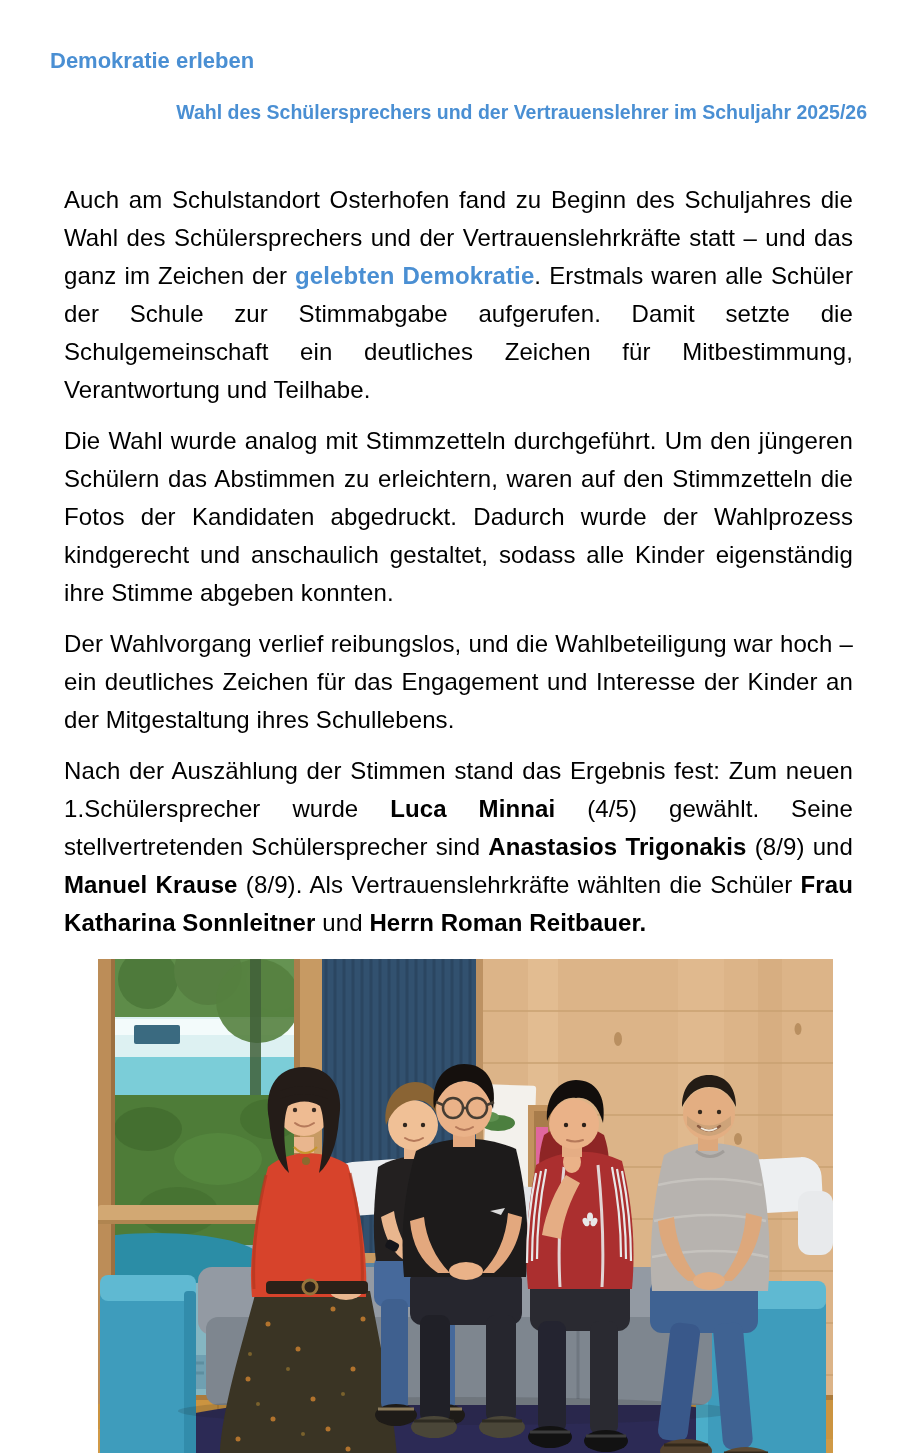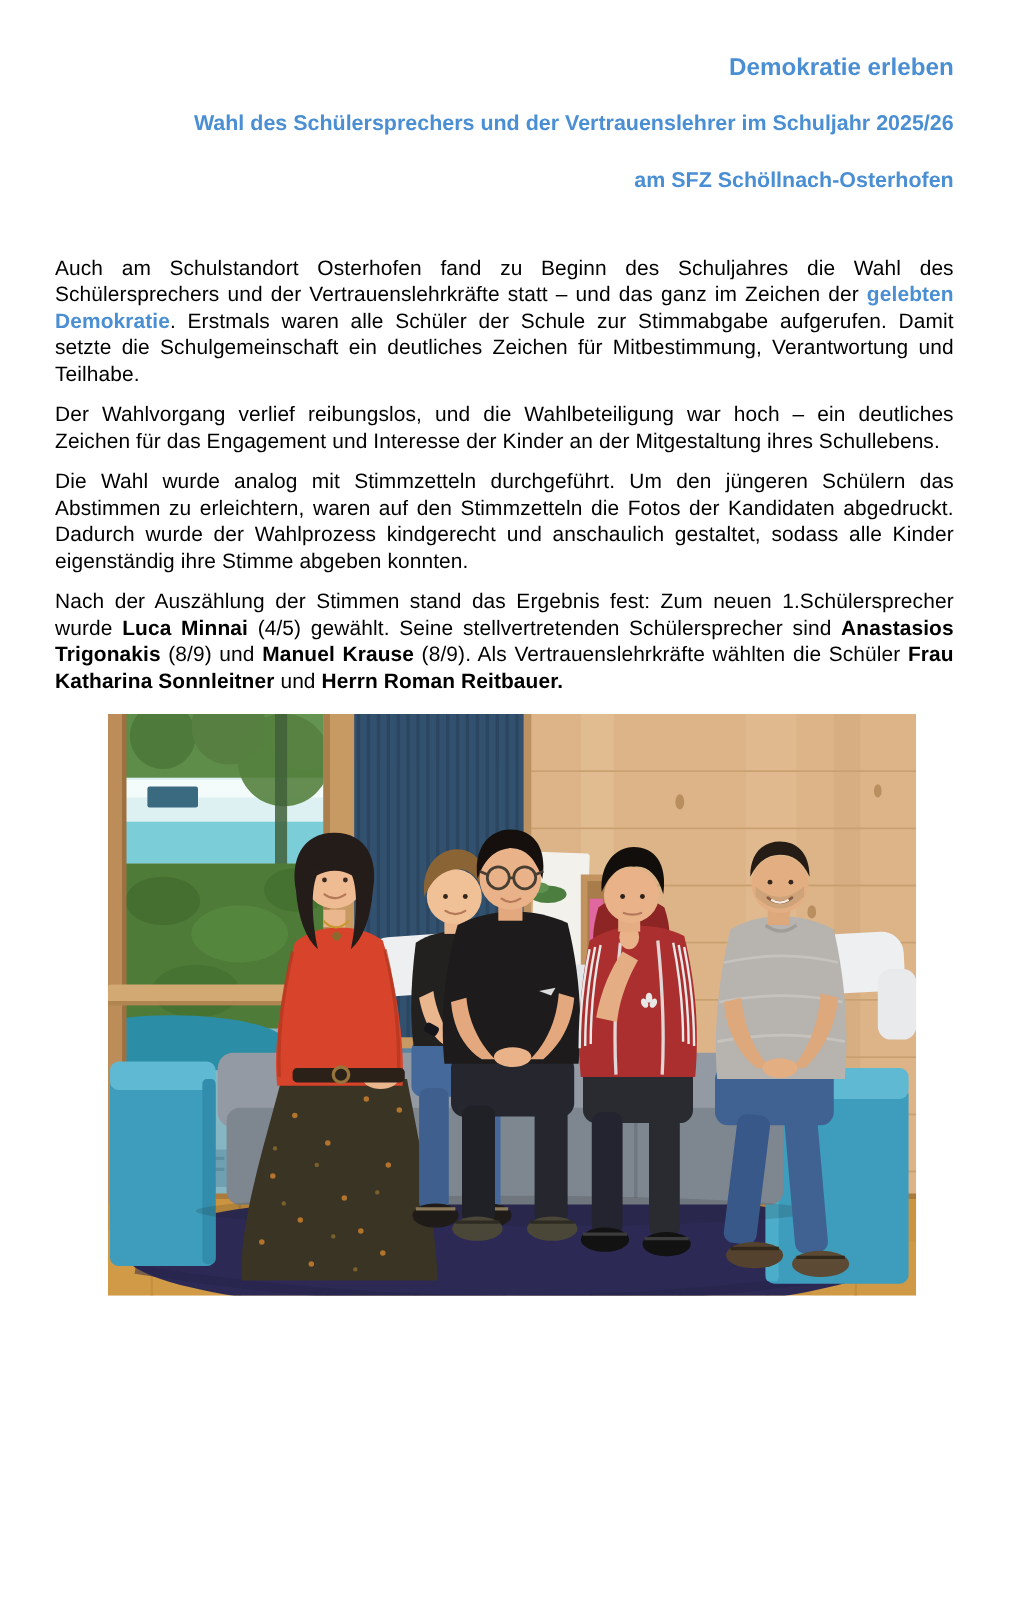--- a/index.html
+++ b/index.html
@@ -8,59 +8,58 @@
   html, body { margin: 0; padding: 0; }
   body {
     width: 917px; height: 1453px; overflow: hidden;
     background: #ffffff; color: #000000;
     font-family: "Liberation Sans", "DejaVu Sans", sans-serif;
   }
   .page { position: relative; width: 917px; height: 1453px; background: #fff; }
   .content { padding: 0 50px; }
 
   .title {
-    margin: 48px 0 0; text-align: right;
+    margin: 48px 0 0; text-align: left;
     font-size: 22px; font-weight: 700; color: var(--accent);
   }
   .subtitle { text-align: right; font-size: 19.5px; font-weight: 700; color: var(--accent); }
   .sub1 { margin: 27px 0 0; }
   .sub2 { margin: 29px 0 0; }
 
   .bodytext { margin-top: 57px; }
   .bodytext p {
-    margin: 0 0 13px; font-size: 19px; line-height: 24px;
+    margin: 0 14px 13px; font-size: 24px; line-height: 38px;
     text-align: justify; hyphens: none; letter-spacing: 0.1px;
   }
   .bodytext p:last-child { margin-bottom: 0; }
   .b { font-weight: 700; }
   .accent { color: var(--accent); }
 
   figure.photo {
     margin: 17px 0 0 48px; padding: 0;
     width: 735px; height: 529px; overflow: hidden;
   }
   figure.photo svg { display: block; }
 </style>
 </head>
 <body>
 
 <div class="page">
   <div class="content">
 
     <h1 class="title">Demokratie erleben</h1>
     <h2 class="subtitle sub1">Wahl des Schülersprechers und der Vertrauenslehrer im Schuljahr 2025/26</h2>
-    <h2 class="subtitle sub2">am SFZ Schöllnach-Osterhofen</h2>
 
     <div class="bodytext">
 
       <p><span>Auch am Schulstandort Osterhofen fand zu Beginn des Schuljahres die Wahl des Schülersprechers und der Vertrauenslehrkräfte statt – und das ganz im Zeichen der </span><span class="b accent">gelebten Demokratie</span><span>. Erstmals waren alle Schüler der Schule zur Stimmabgabe aufgerufen. Damit setzte die Schulgemeinschaft ein deutliches Zeichen für Mitbestimmung, Verantwortung und Teilhabe.</span></p>
 
+      <p><span>Die Wahl wurde analog mit Stimmzetteln durchgeführt. Um den jüngeren Schülern das Abstimmen zu erleichtern, waren auf den Stimmzetteln die Fotos der Kandidaten abgedruckt. Dadurch wurde der Wahlprozess kindgerecht und anschaulich gestaltet, sodass alle Kinder eigenständig ihre Stimme abgeben konnten.</span></p>
+
       <p><span>Der Wahlvorgang verlief reibungslos, und die Wahlbeteiligung war hoch – ein deutliches Zeichen für das Engagement und Interesse der Kinder an der Mitgestaltung ihres Schullebens.</span></p>
-
-      <p><span>Die Wahl wurde analog mit Stimmzetteln durchgeführt. Um den jüngeren Schülern das Abstimmen zu erleichtern, waren auf den Stimmzetteln die Fotos der Kandidaten abgedruckt. Dadurch wurde der Wahlprozess kindgerecht und anschaulich gestaltet, sodass alle Kinder eigenständig ihre Stimme abgeben konnten.</span></p>
 
       <p><span>Nach der Auszählung der Stimmen stand das Ergebnis fest: Zum neuen 1.Schülersprecher wurde </span><span class="b">Luca Minnai</span><span> (4/5) gewählt. Seine stellvertretenden Schülersprecher sind </span><span class="b">Anastasios Trigonakis</span><span> (8/9) und </span><span class="b">Manuel Krause</span><span> (8/9). Als Vertrauenslehrkräfte wählten die Schüler </span><span class="b">Frau Katharina Sonnleitner</span><span> und </span><span class="b">Herrn Roman Reitbauer.</span></p>
 
 
     </div>
 
     <figure class="photo" role="img" aria-label="Gruppenfoto: die gewählten Schülersprecher und die beiden Vertrauenslehrkräfte sitzen nebeneinander auf einer grauen Couch zwischen türkisen Sitzwürfeln, vor Holzwand und Fenster, dunkelblauer Rundteppich auf Holzboden">
       <svg viewBox="0 0 735 529" width="735" height="529">
 
         <rect x="0" y="0" width="735" height="460" fill="#d8c9b4"></rect>

